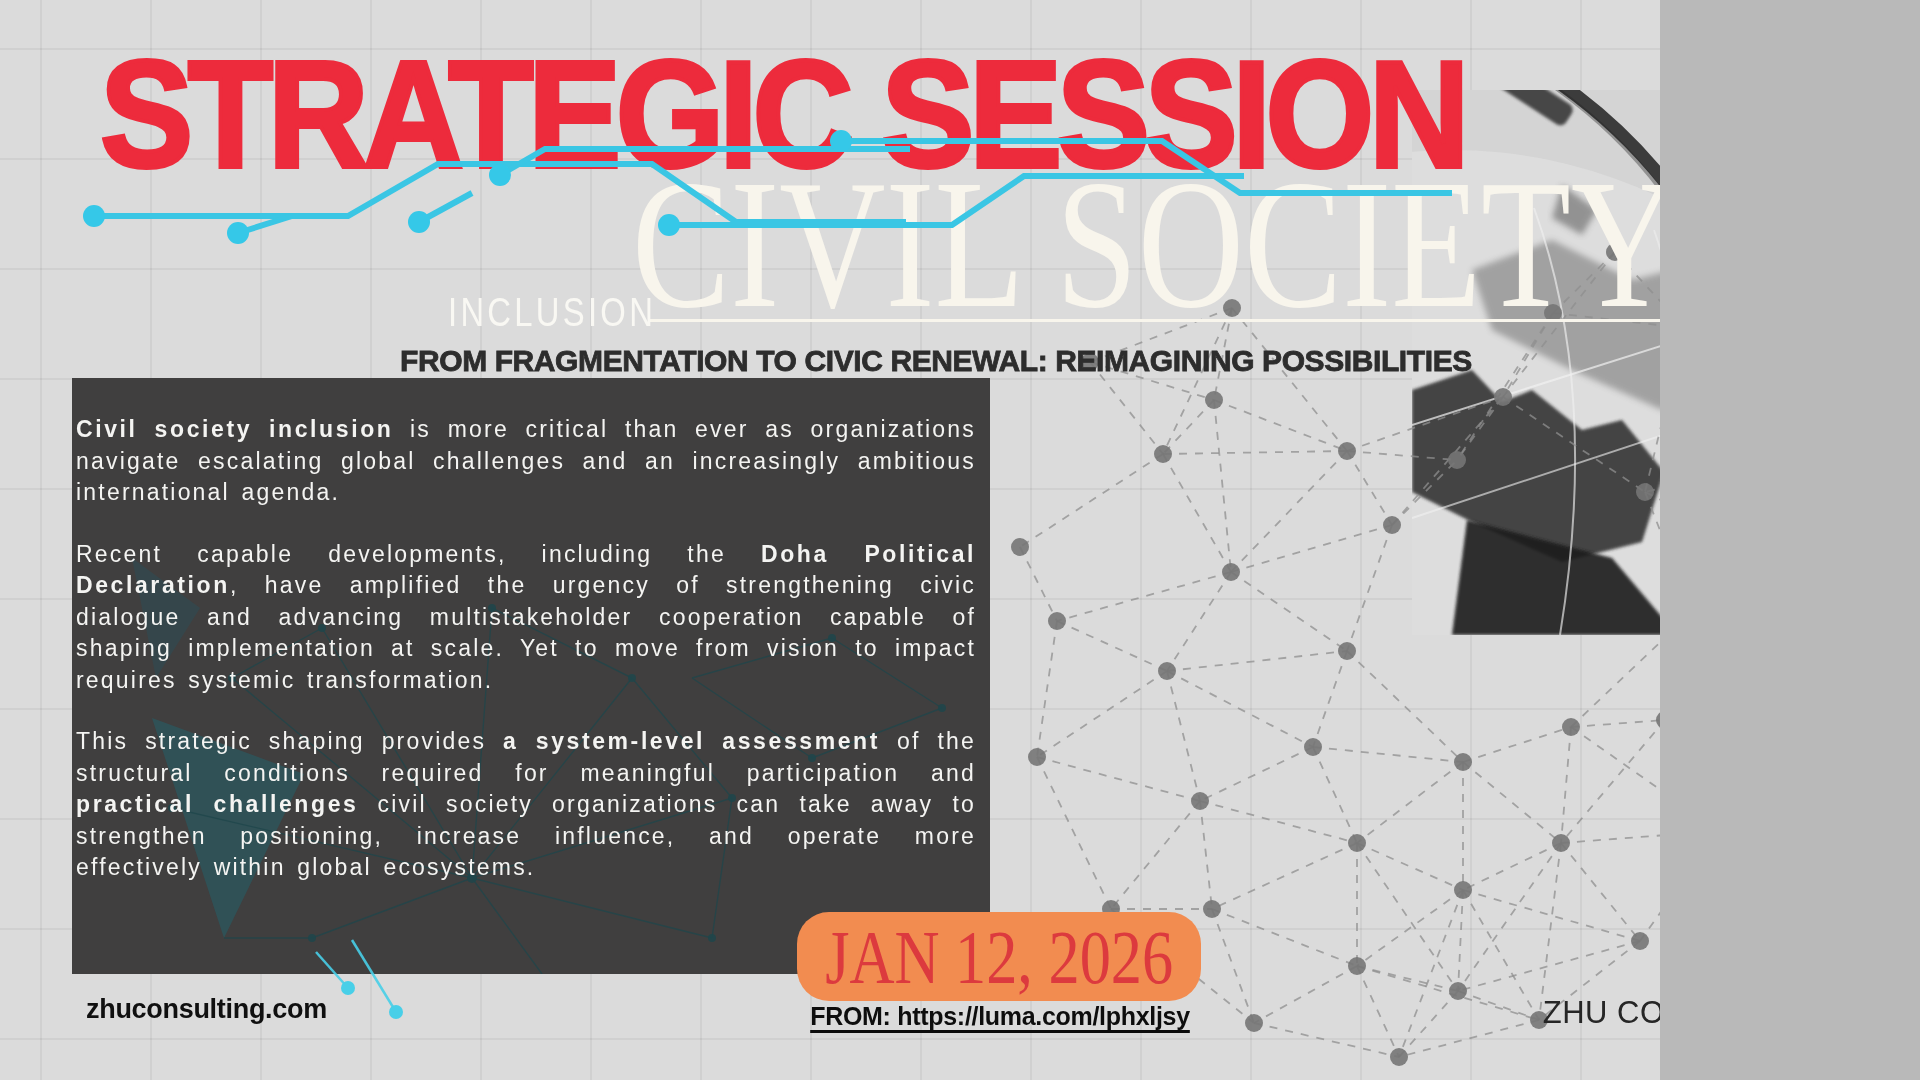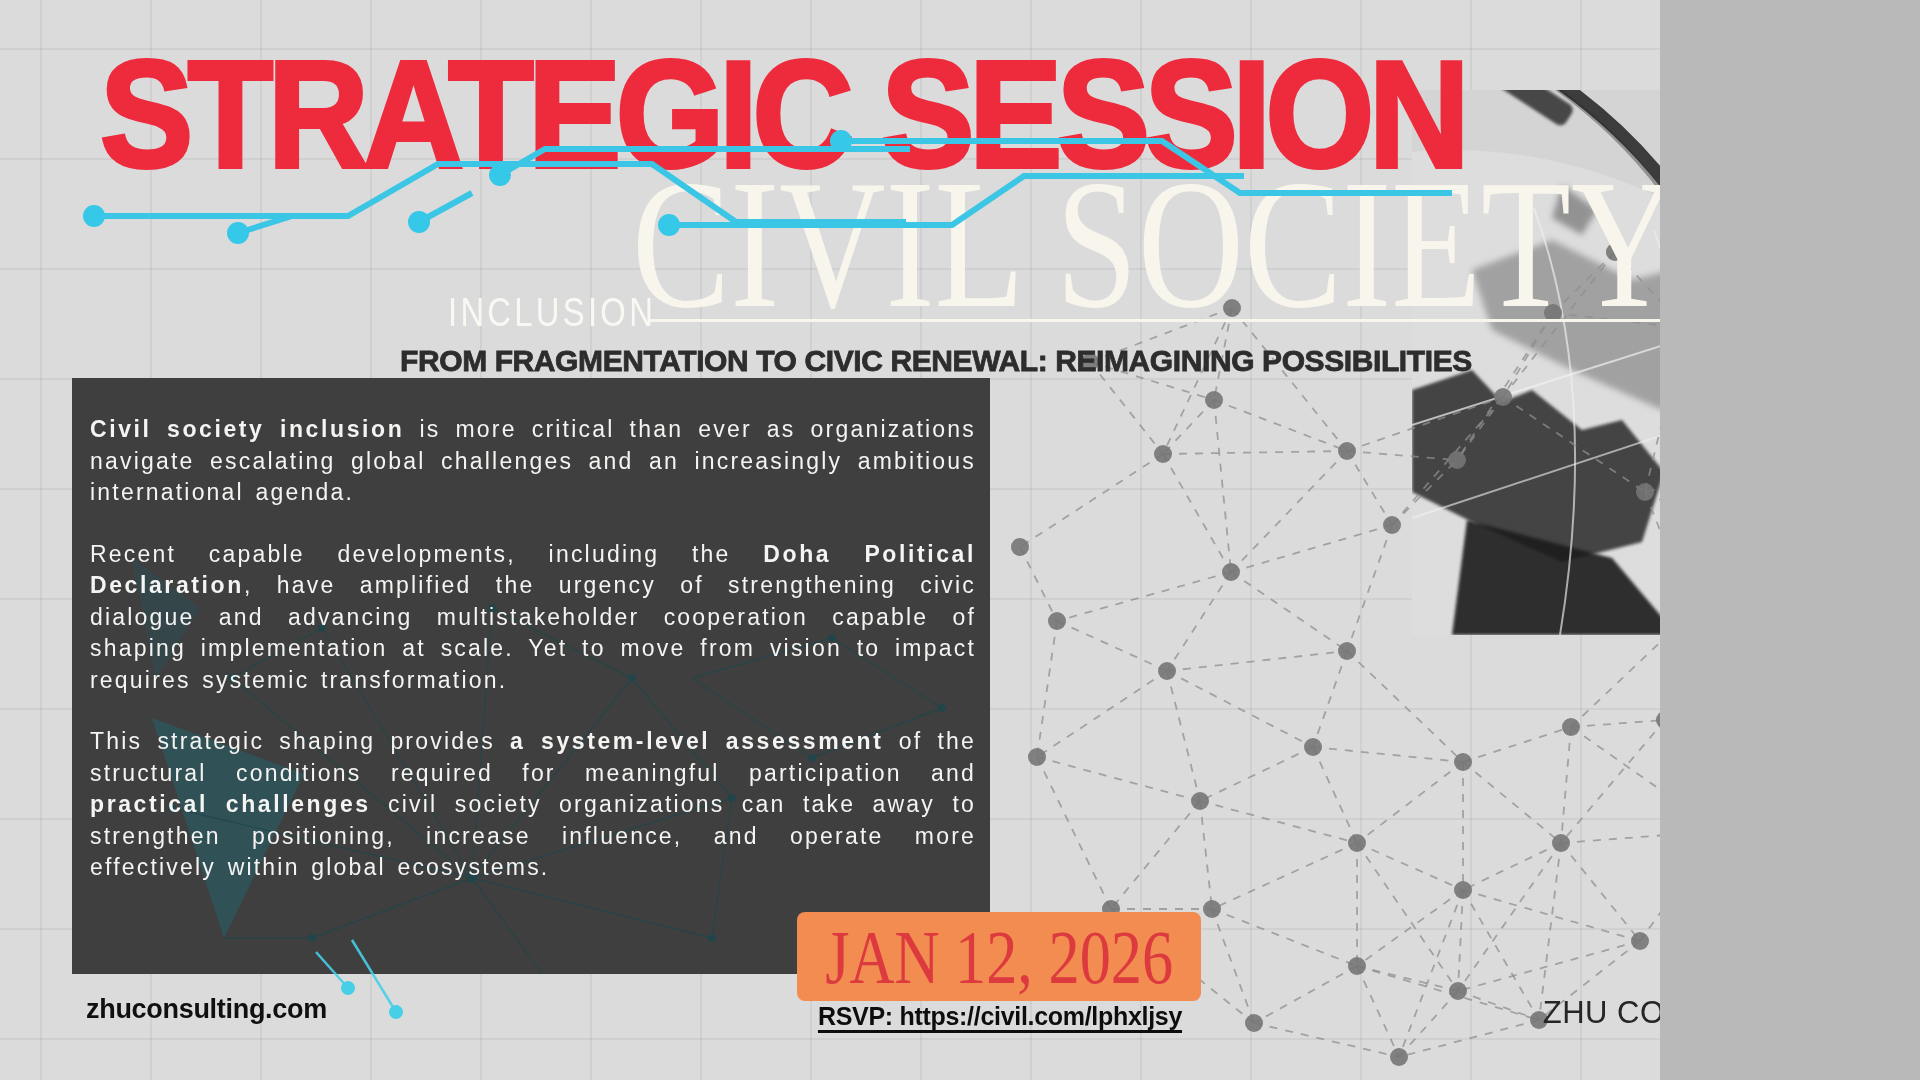--- a/index.html
+++ b/index.html
@@ -43,35 +43,35 @@
     transform:scaleX(0.82);transform-origin:left top;opacity:.95;
   }
   .subtitle{
     left:400px;top:344px;width:1012px;z-index:26;color:#2d2d2d;text-align:center;
     font-size:30px;font-weight:700;letter-spacing:-0.4px;white-space:nowrap;
     -webkit-text-stroke:0.8px #2d2d2d;
   }
 
   .panel{
     left:72px;top:378px;width:918px;height:596px;background:#403f3f;z-index:20;
-    box-sizing:border-box;padding:36px 14px 0 18px;overflow:hidden;
+    box-sizing:border-box;padding:36px 14px 0 4px;overflow:hidden;
   }
   .panel-mesh{position:absolute;left:0;top:0;width:918px;height:596px;pointer-events:none;}
   .panel-text{position:relative;color:#f4f4f2;font-size:23px;line-height:31.5px;
     letter-spacing:2.2px;word-spacing:3px;text-align:justify;}
   .panel-text p{margin:0 0 30px 0;}
   .panel-text .b{font-weight:700;letter-spacing:2.6px;}
 
   .site-link{
     left:86px;top:994px;z-index:31;color:#101010;font-size:27px;font-weight:700;
     letter-spacing:-0.3px;text-decoration-thickness:3.5px;
     text-underline-offset:6px;cursor:pointer;white-space:nowrap;
   }
   .date-badge{
-    left:797px;top:912px;width:404px;height:89px;background:#f28c50;border-radius:8px;
+    left:797px;top:912px;width:404px;height:89px;background:#f28c50;border-radius:32px;
     z-index:29;display:flex;align-items:center;justify-content:center;
   }
   .date-text{
     color:#dc3a3e;font-family:"Liberation Serif", serif;font-size:76px;line-height:1;
     transform:scaleX(0.82);transform-origin:center;white-space:nowrap;
   }
   .rsvp-link{
     left:795px;top:1002px;width:410px;z-index:31;text-align:center;color:#0d0d0d;
     font-size:25px;font-weight:700;letter-spacing:-0.3px;white-space:nowrap;
     text-decoration:underline;text-decoration-thickness:3px;text-underline-offset:5px;cursor:pointer;
@@ -326,20 +326,20 @@
       <circle cx="348" cy="988" r="7"></circle>
       <circle cx="396" cy="1012" r="7"></circle>
     </g>
   </svg>
 
   <a class="abs site-link">zhuconsulting.com</a>
 
   <div class="abs date-badge">
     <span class="date-text">JAN 12, 2026</span>
   </div>
-  <a class="abs rsvp-link">RSVP: https://civil.com/lphxljsy</a>
+  <a class="abs rsvp-link">FROM: https://luma.com/lphxljsy</a>
 
   <div class="abs zc-box">
     <span class="zc-text">ZC</span>
   </div>
   <div class="abs brand-name">ZHU CONSULTING</div>
 
 </div>
 
 </body></html>

